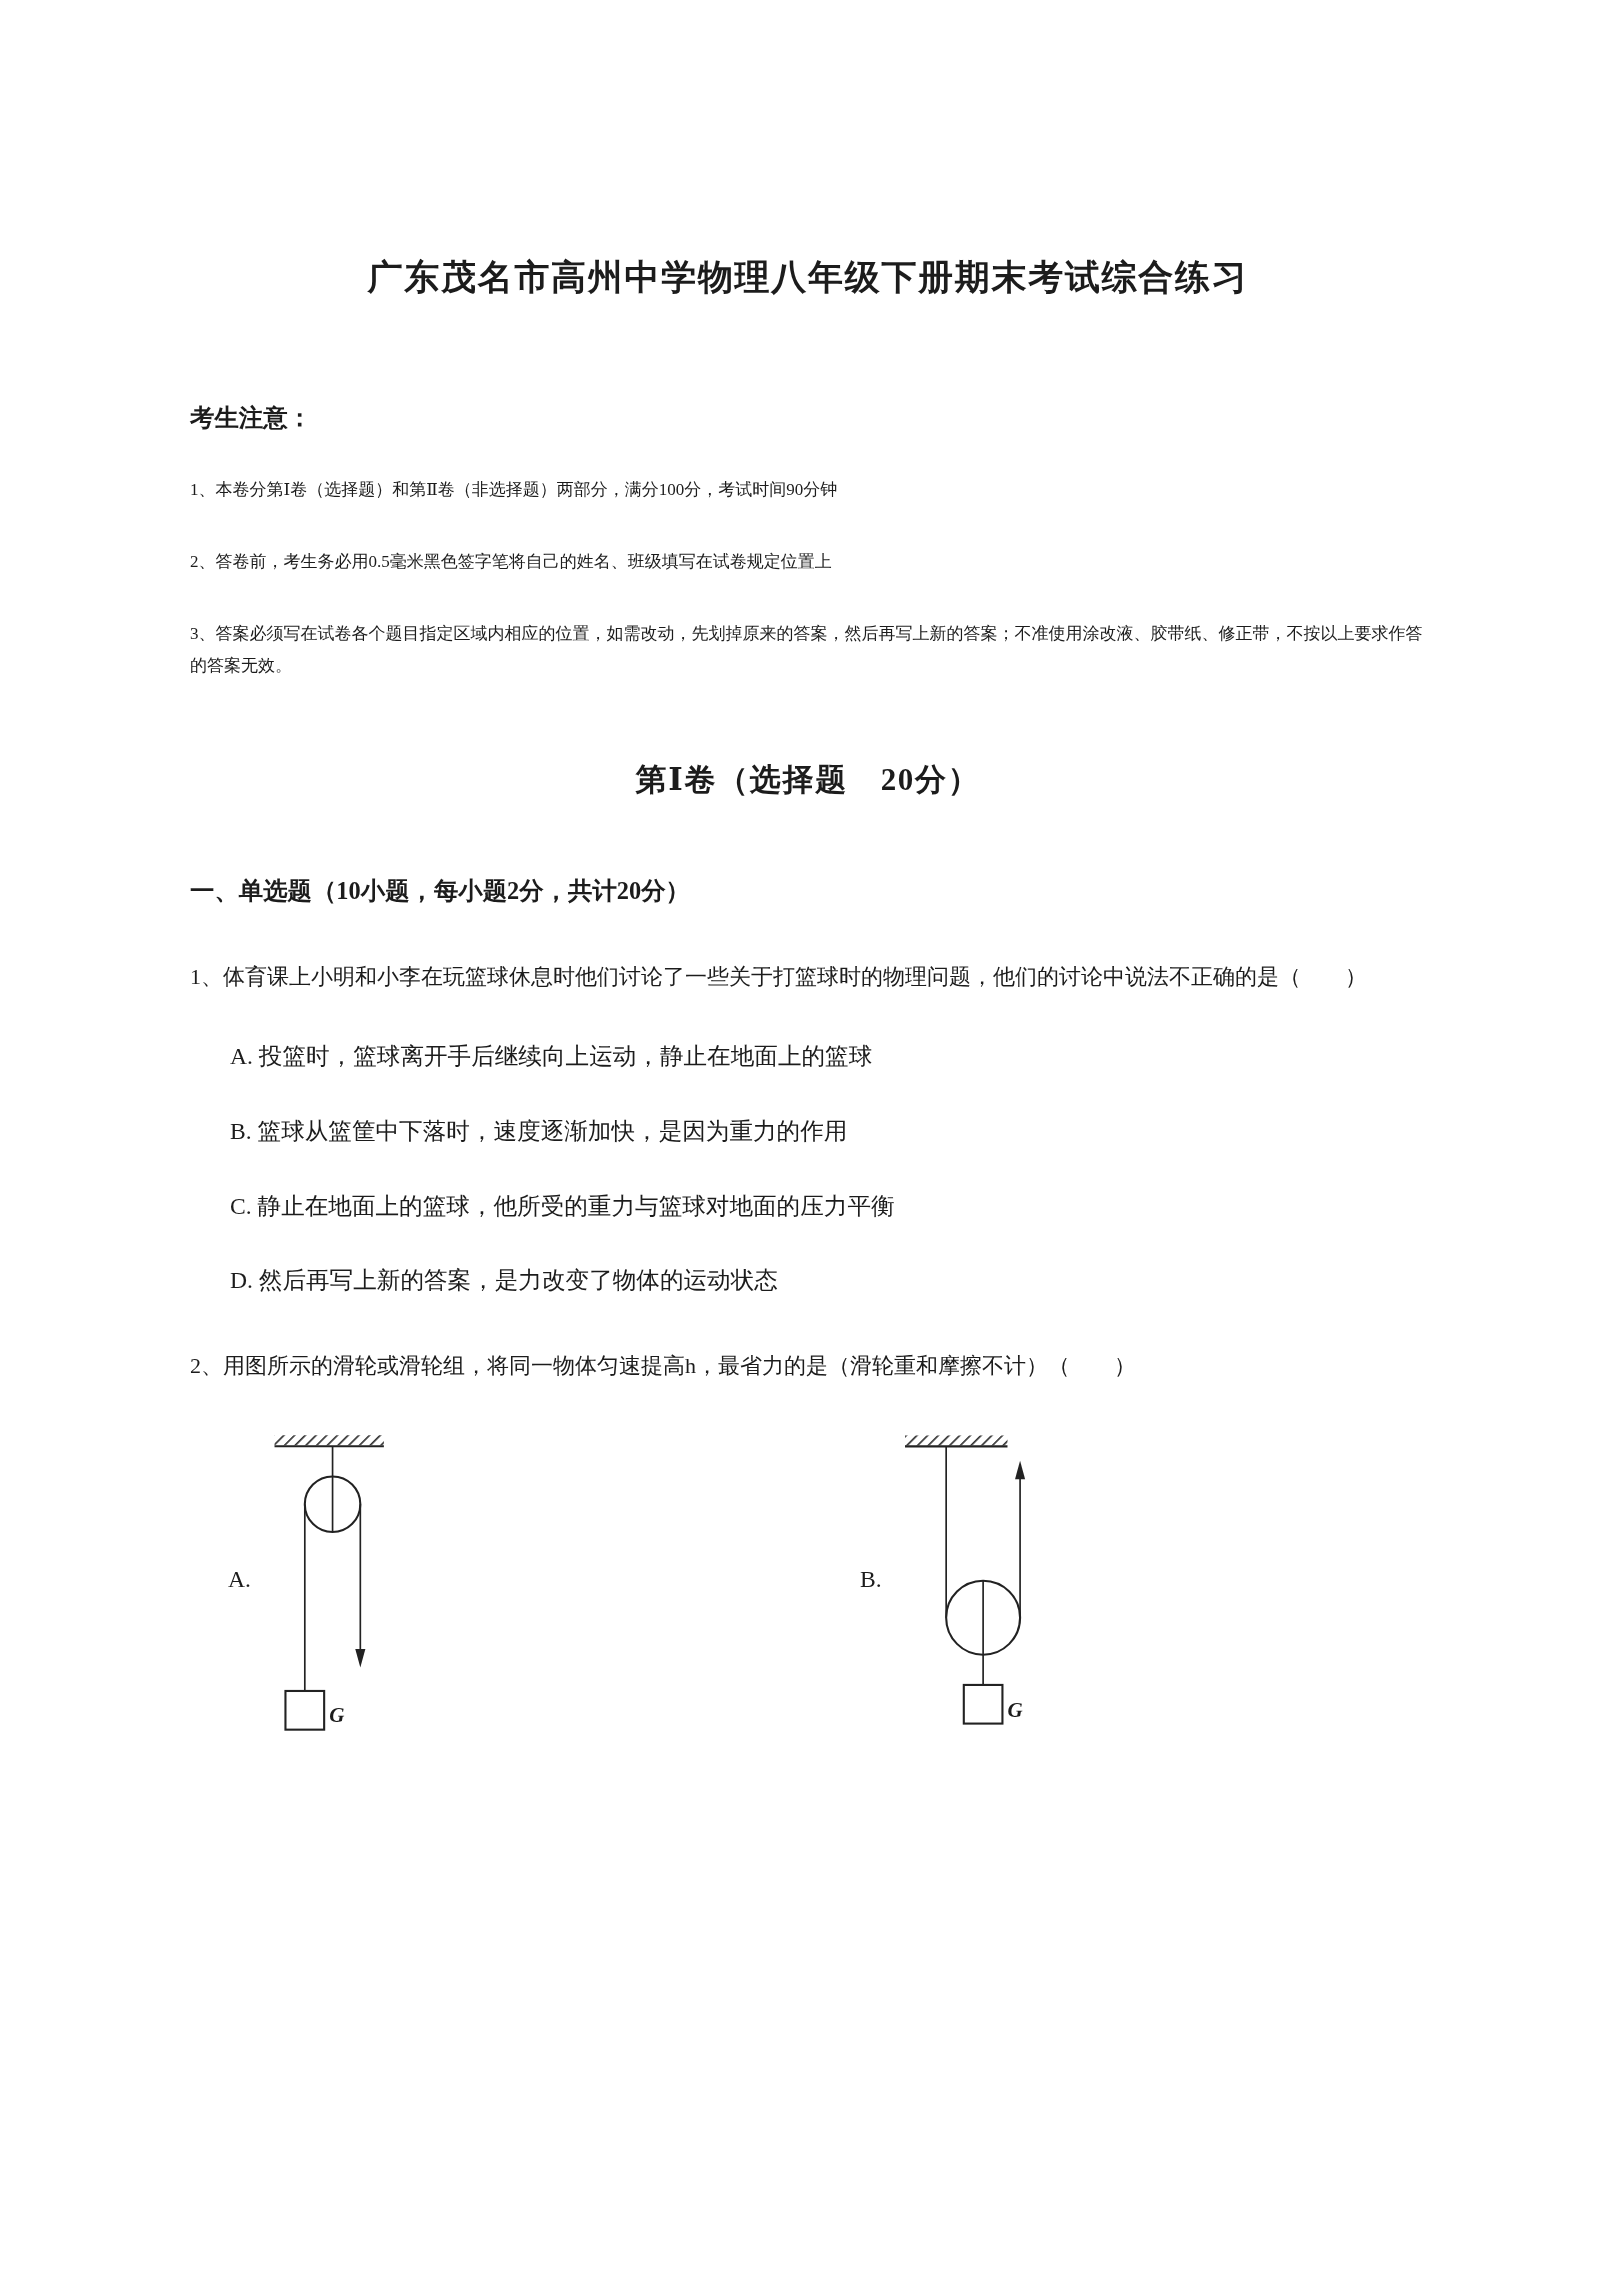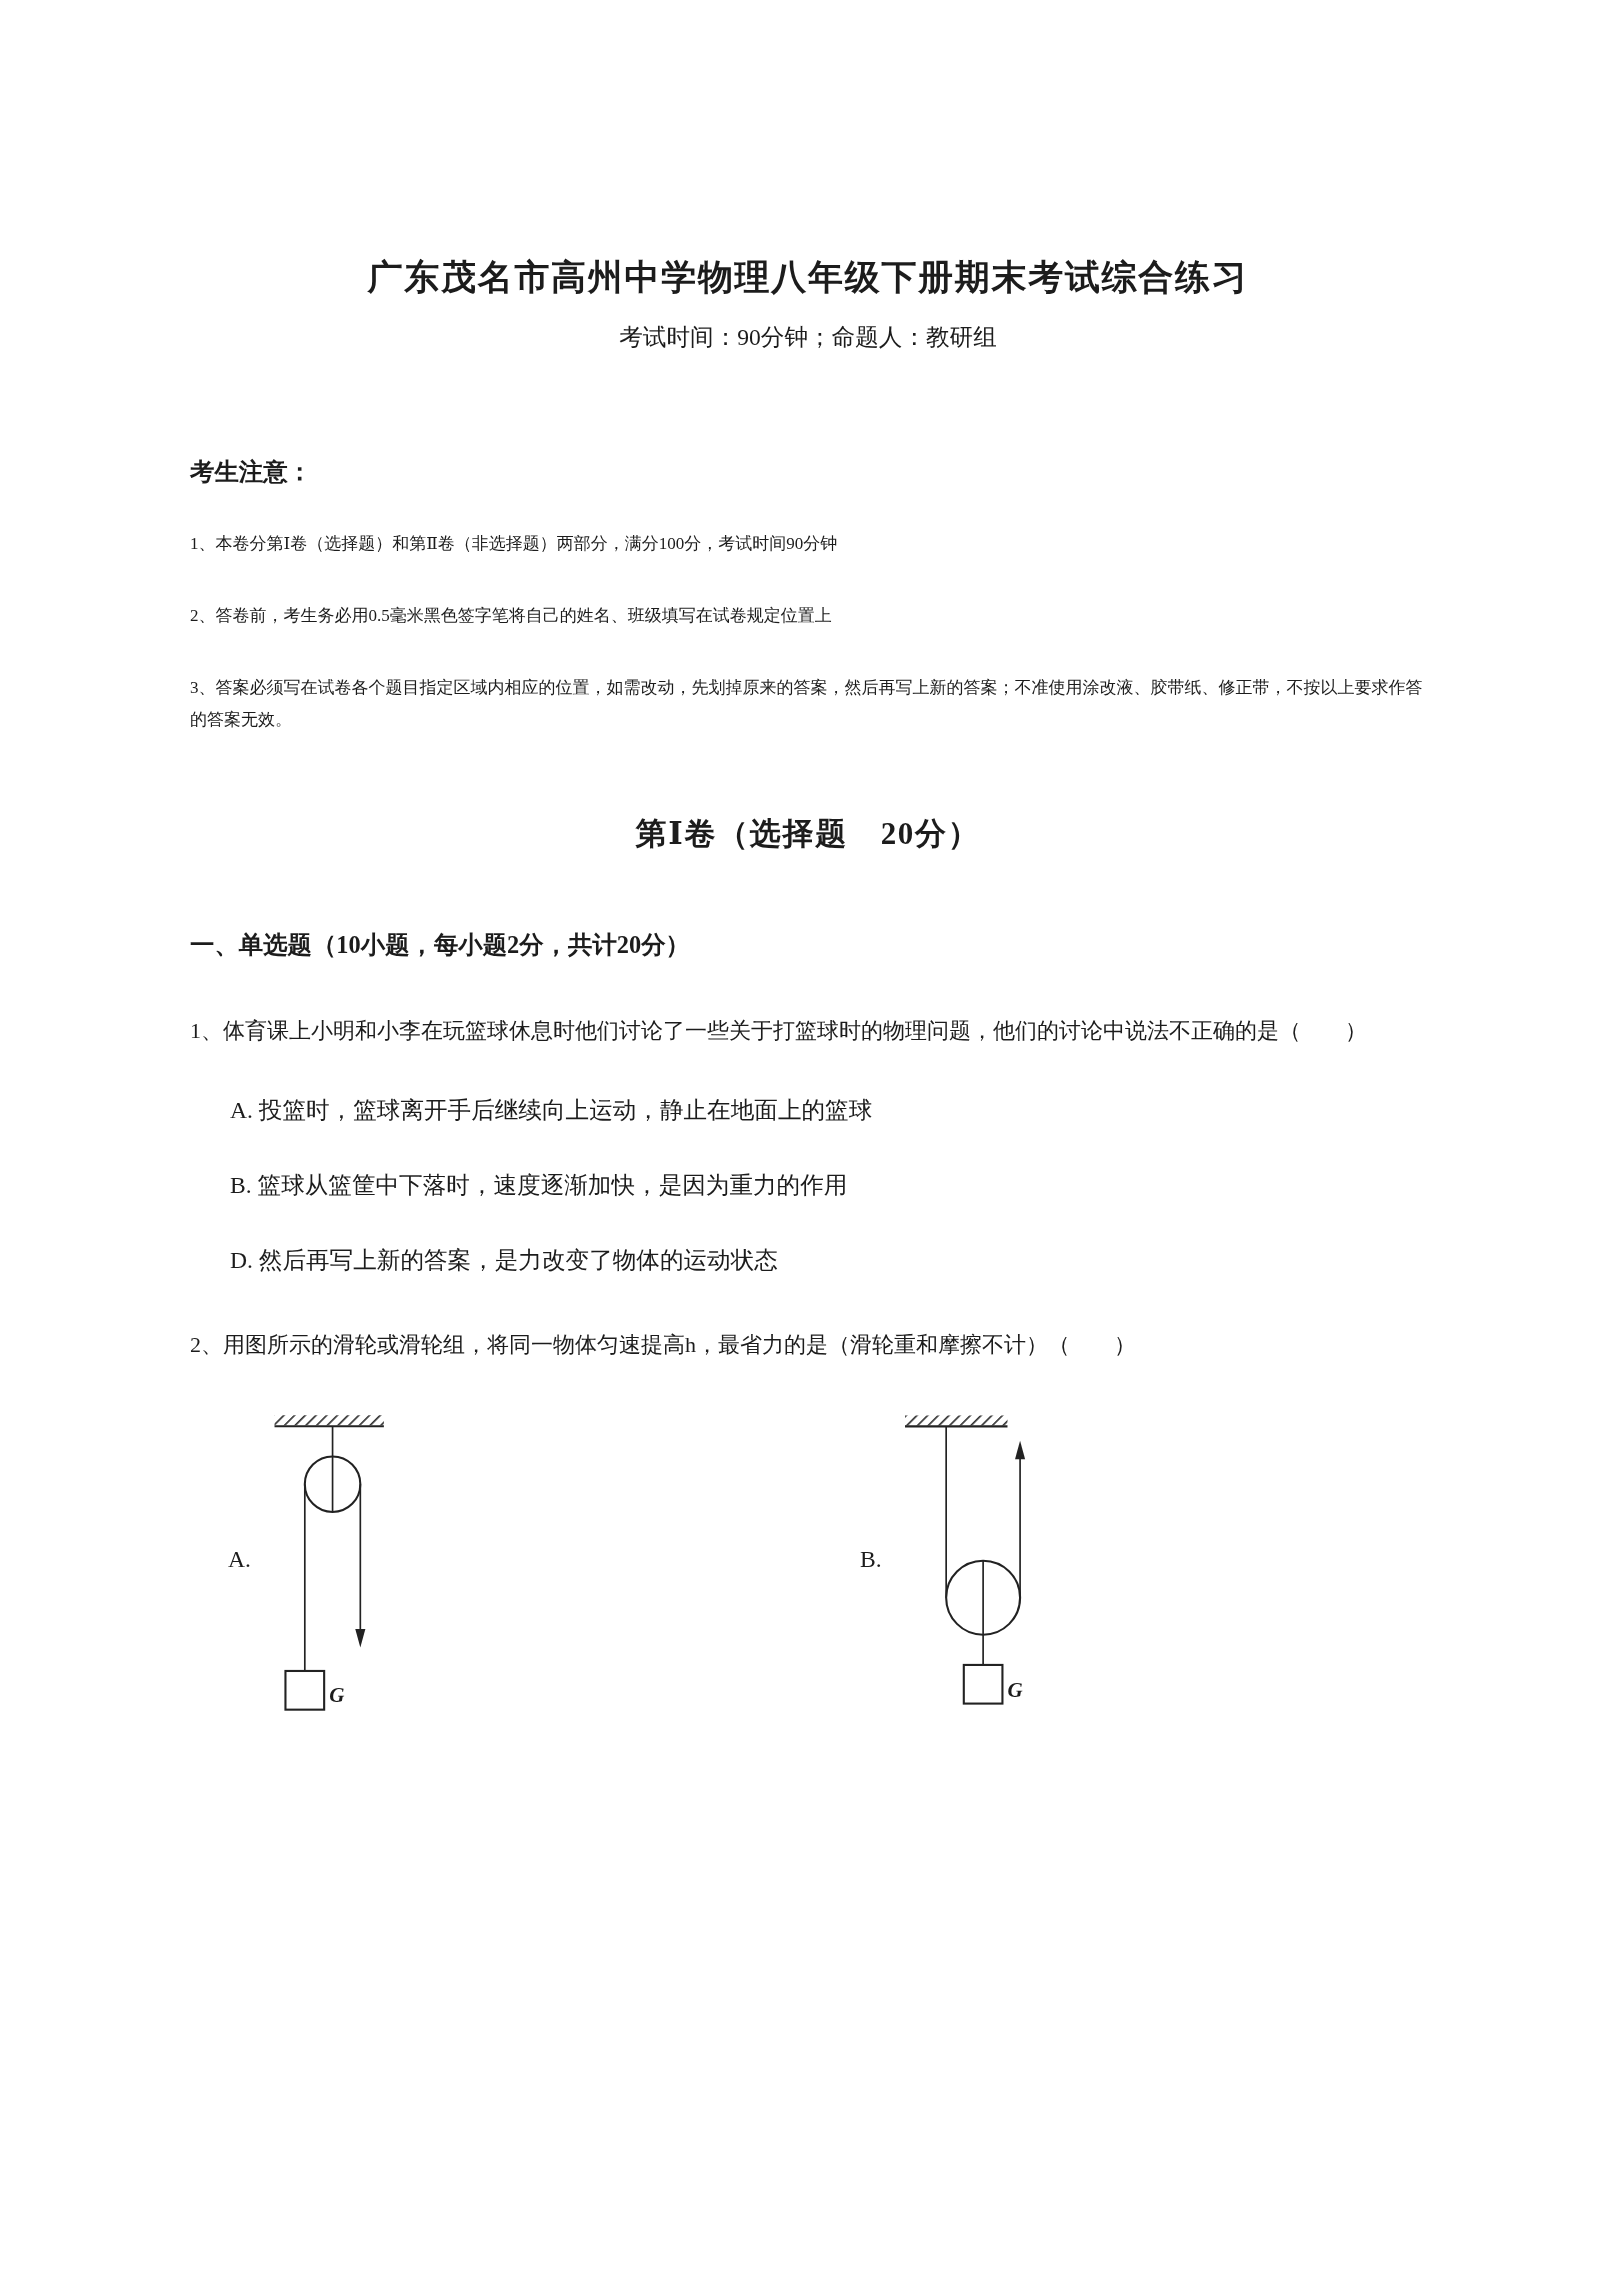--- a/index.html
+++ b/index.html
@@ -80,36 +80,36 @@
     fill: #1c1c1c;
   }
 </style>
 </head>
 <body>
 
 <div class="page">
 
   <div class="title">广东茂名市高州中学物理八年级下册期末考试综合练习</div>
 
-  <div class="subtitle">考试时间：90分钟；命题人：教研组</div>
 
   <div class="notice-heading">考生注意：</div>
 
   <p class="notice">1、本卷分第Ⅰ卷（选择题）和第Ⅱ卷（非选择题）两部分，满分100分，考试时间90分钟</p>
   <p class="notice">2、答卷前，考生务必用0.5毫米黑色签字笔将自己的姓名、班级填写在试卷规定位置上</p>
   <p class="notice">3、答案必须写在试卷各个题目指定区域内相应的位置，如需改动，先划掉原来的答案，然后再写上新的答案；不准使用涂改液、胶带纸、修正带，不按以上要求作答的答案无效。</p>
 
   <div class="section-heading">第Ⅰ卷（选择题　20分）</div>
 
   <div class="part-heading">一、单选题（10小题，每小题2分，共计20分）</div>
 
   <p class="stem">1、体育课上小明和小李在玩篮球休息时他们讨论了一些关于打篮球时的物理问题，他们的讨论中说法不正确的是（　　）</p>
 
   <p class="option">A. 投篮时，篮球离开手后继续向上运动，静止在地面上的篮球</p>
   <p class="option">B. 篮球从篮筐中下落时，速度逐渐加快，是因为重力的作用</p>
+  <p class="option">C. 静止在地面上的篮球，他所受的重力与篮球对地面的压力平衡</p>
   <p class="option">D. 然后再写上新的答案，是力改变了物体的运动状态</p>
 
   <p class="stem">2、用图所示的滑轮或滑轮组，将同一物体匀速提高h，最省力的是（滑轮重和摩擦不计）（　　）</p>
 
   <div class="diagrams">
 
     <span class="fig-label label-a">A.</span>
 
     <svg class="fig-svg-a" width="143" height="305" viewBox="0 0 170 362">
       <defs>

